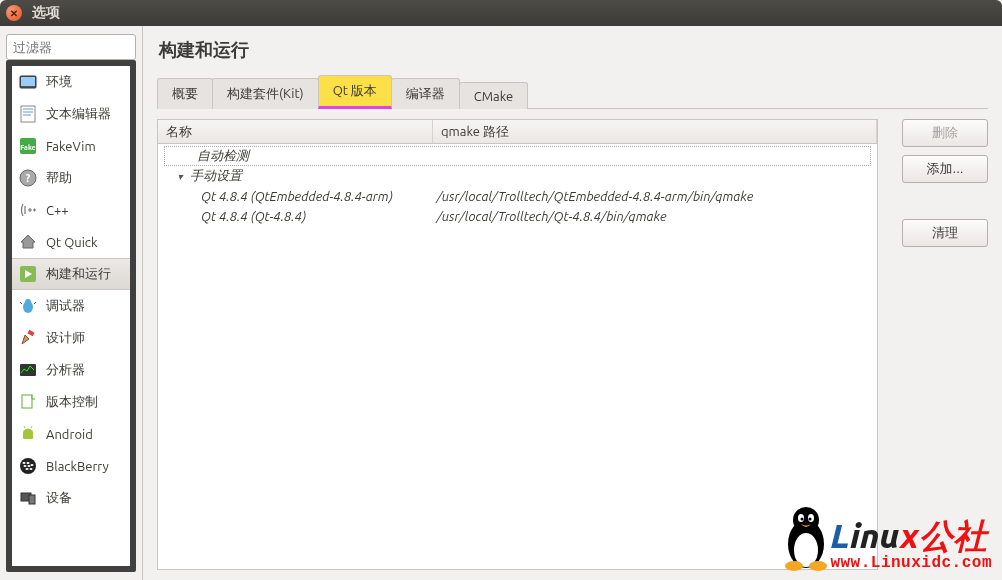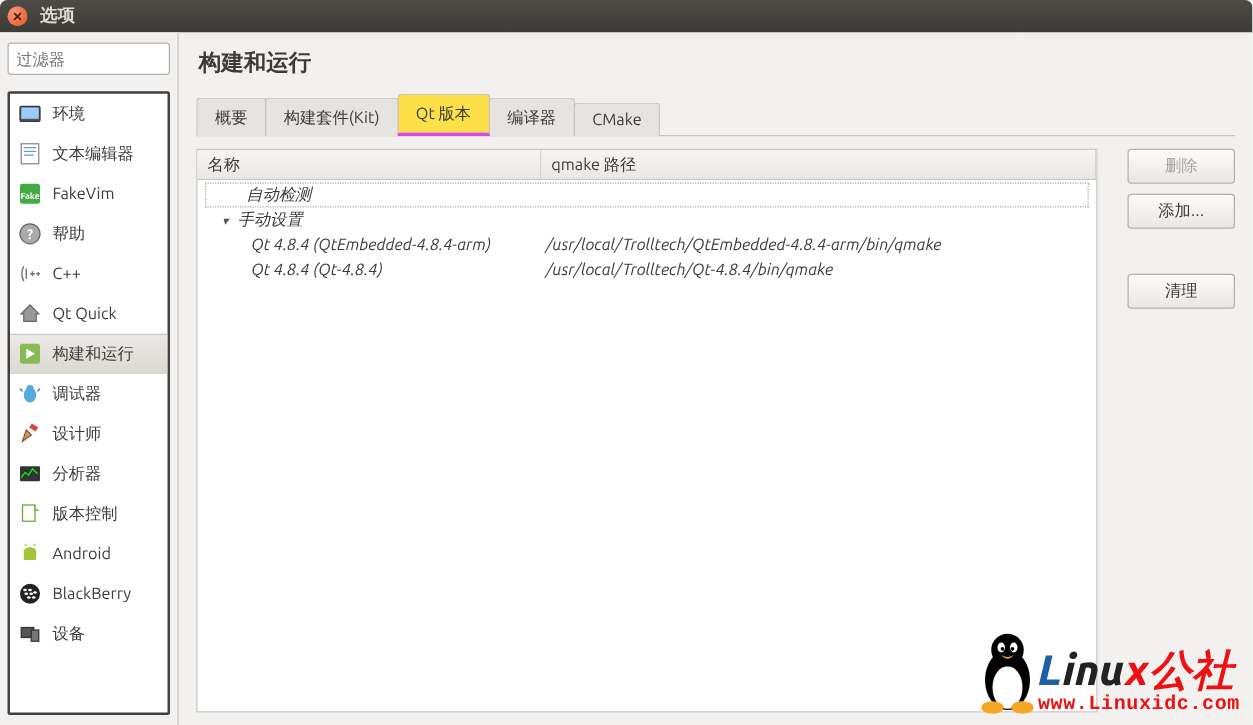--- a/index.html
+++ b/index.html
@@ -51,25 +51,25 @@
     }
     .filter-input {
       width: 100%;
       height: 26px;
       border: 1px solid #b4b0ac;
       border-radius: 3px;
       padding: 0 6px;
       font-size: 13px;
       color: #ec4899;
       background: #fff;
-      margin-bottom: 13px;
+      margin-bottom: 0;
     }
     .category-list {
       flex: 1;
-      border: 2px solid #404040;
+      border: 6px solid #404040;
       background: #fff;
       border-radius: 2px;
       overflow-y: auto;
     }
     .cat-item {
       display: flex;
       align-items: center;
       height: 32px;
       padding: 0 6px;
       cursor: pointer;

